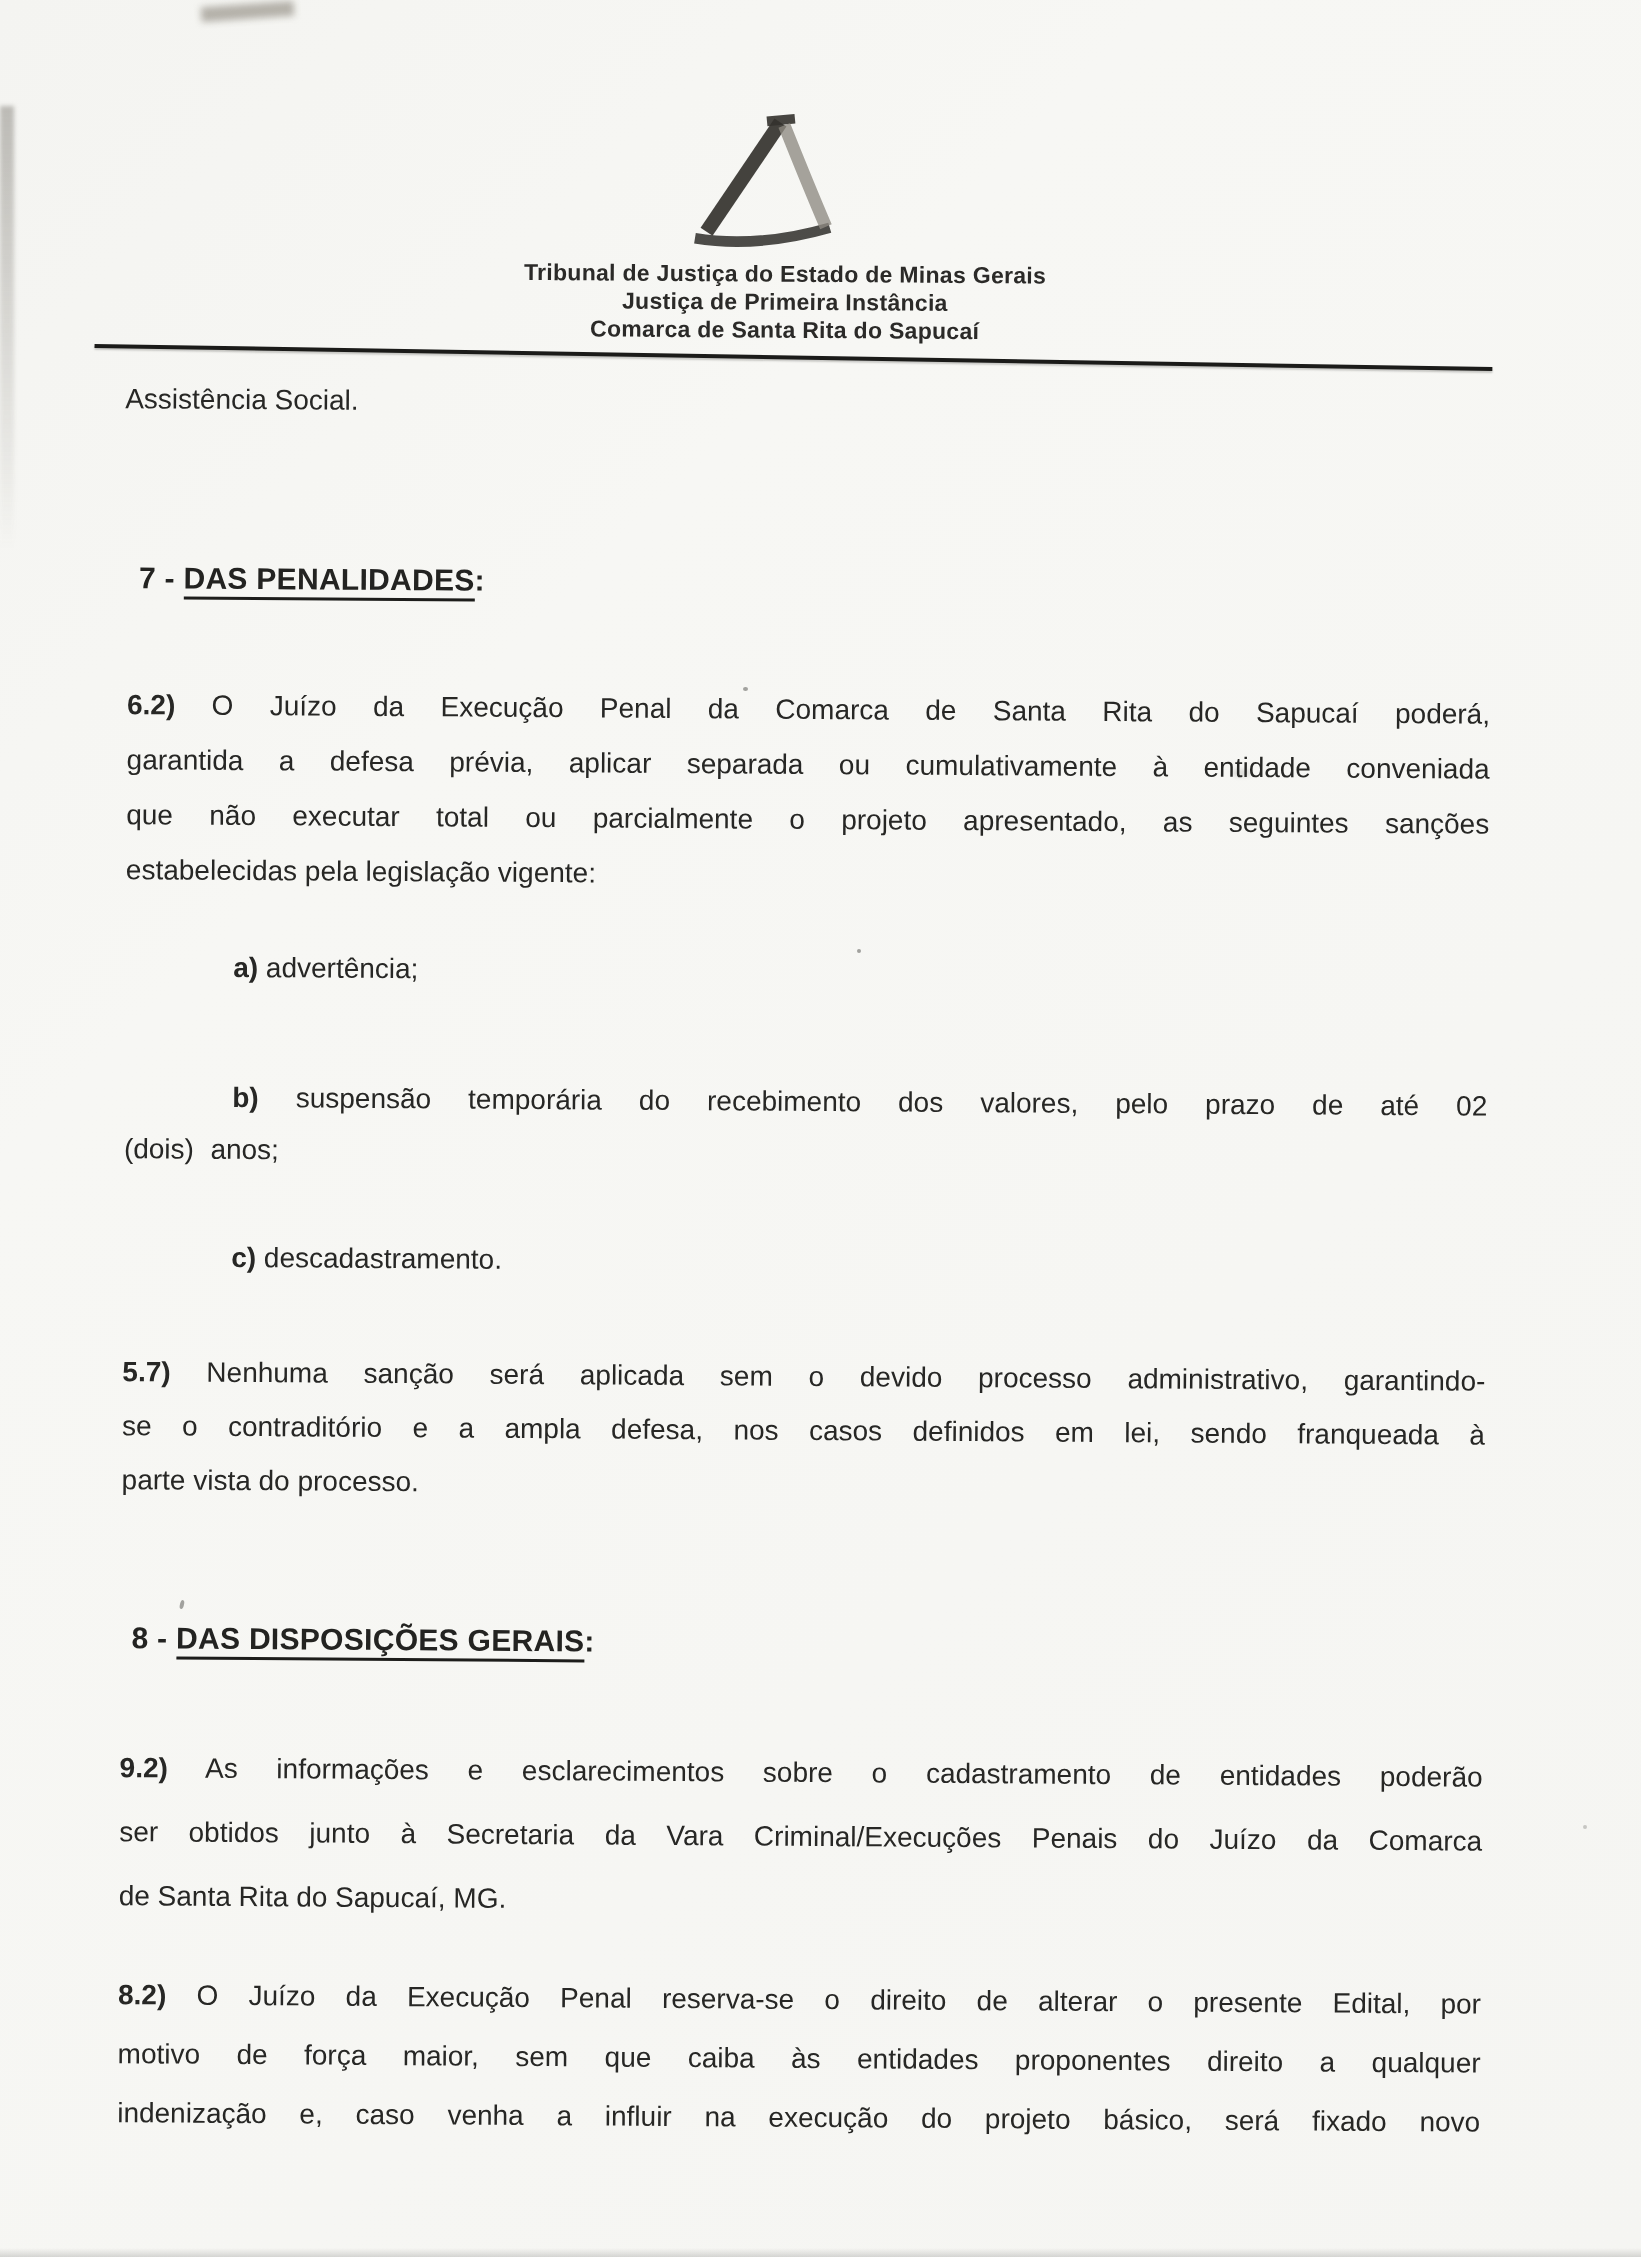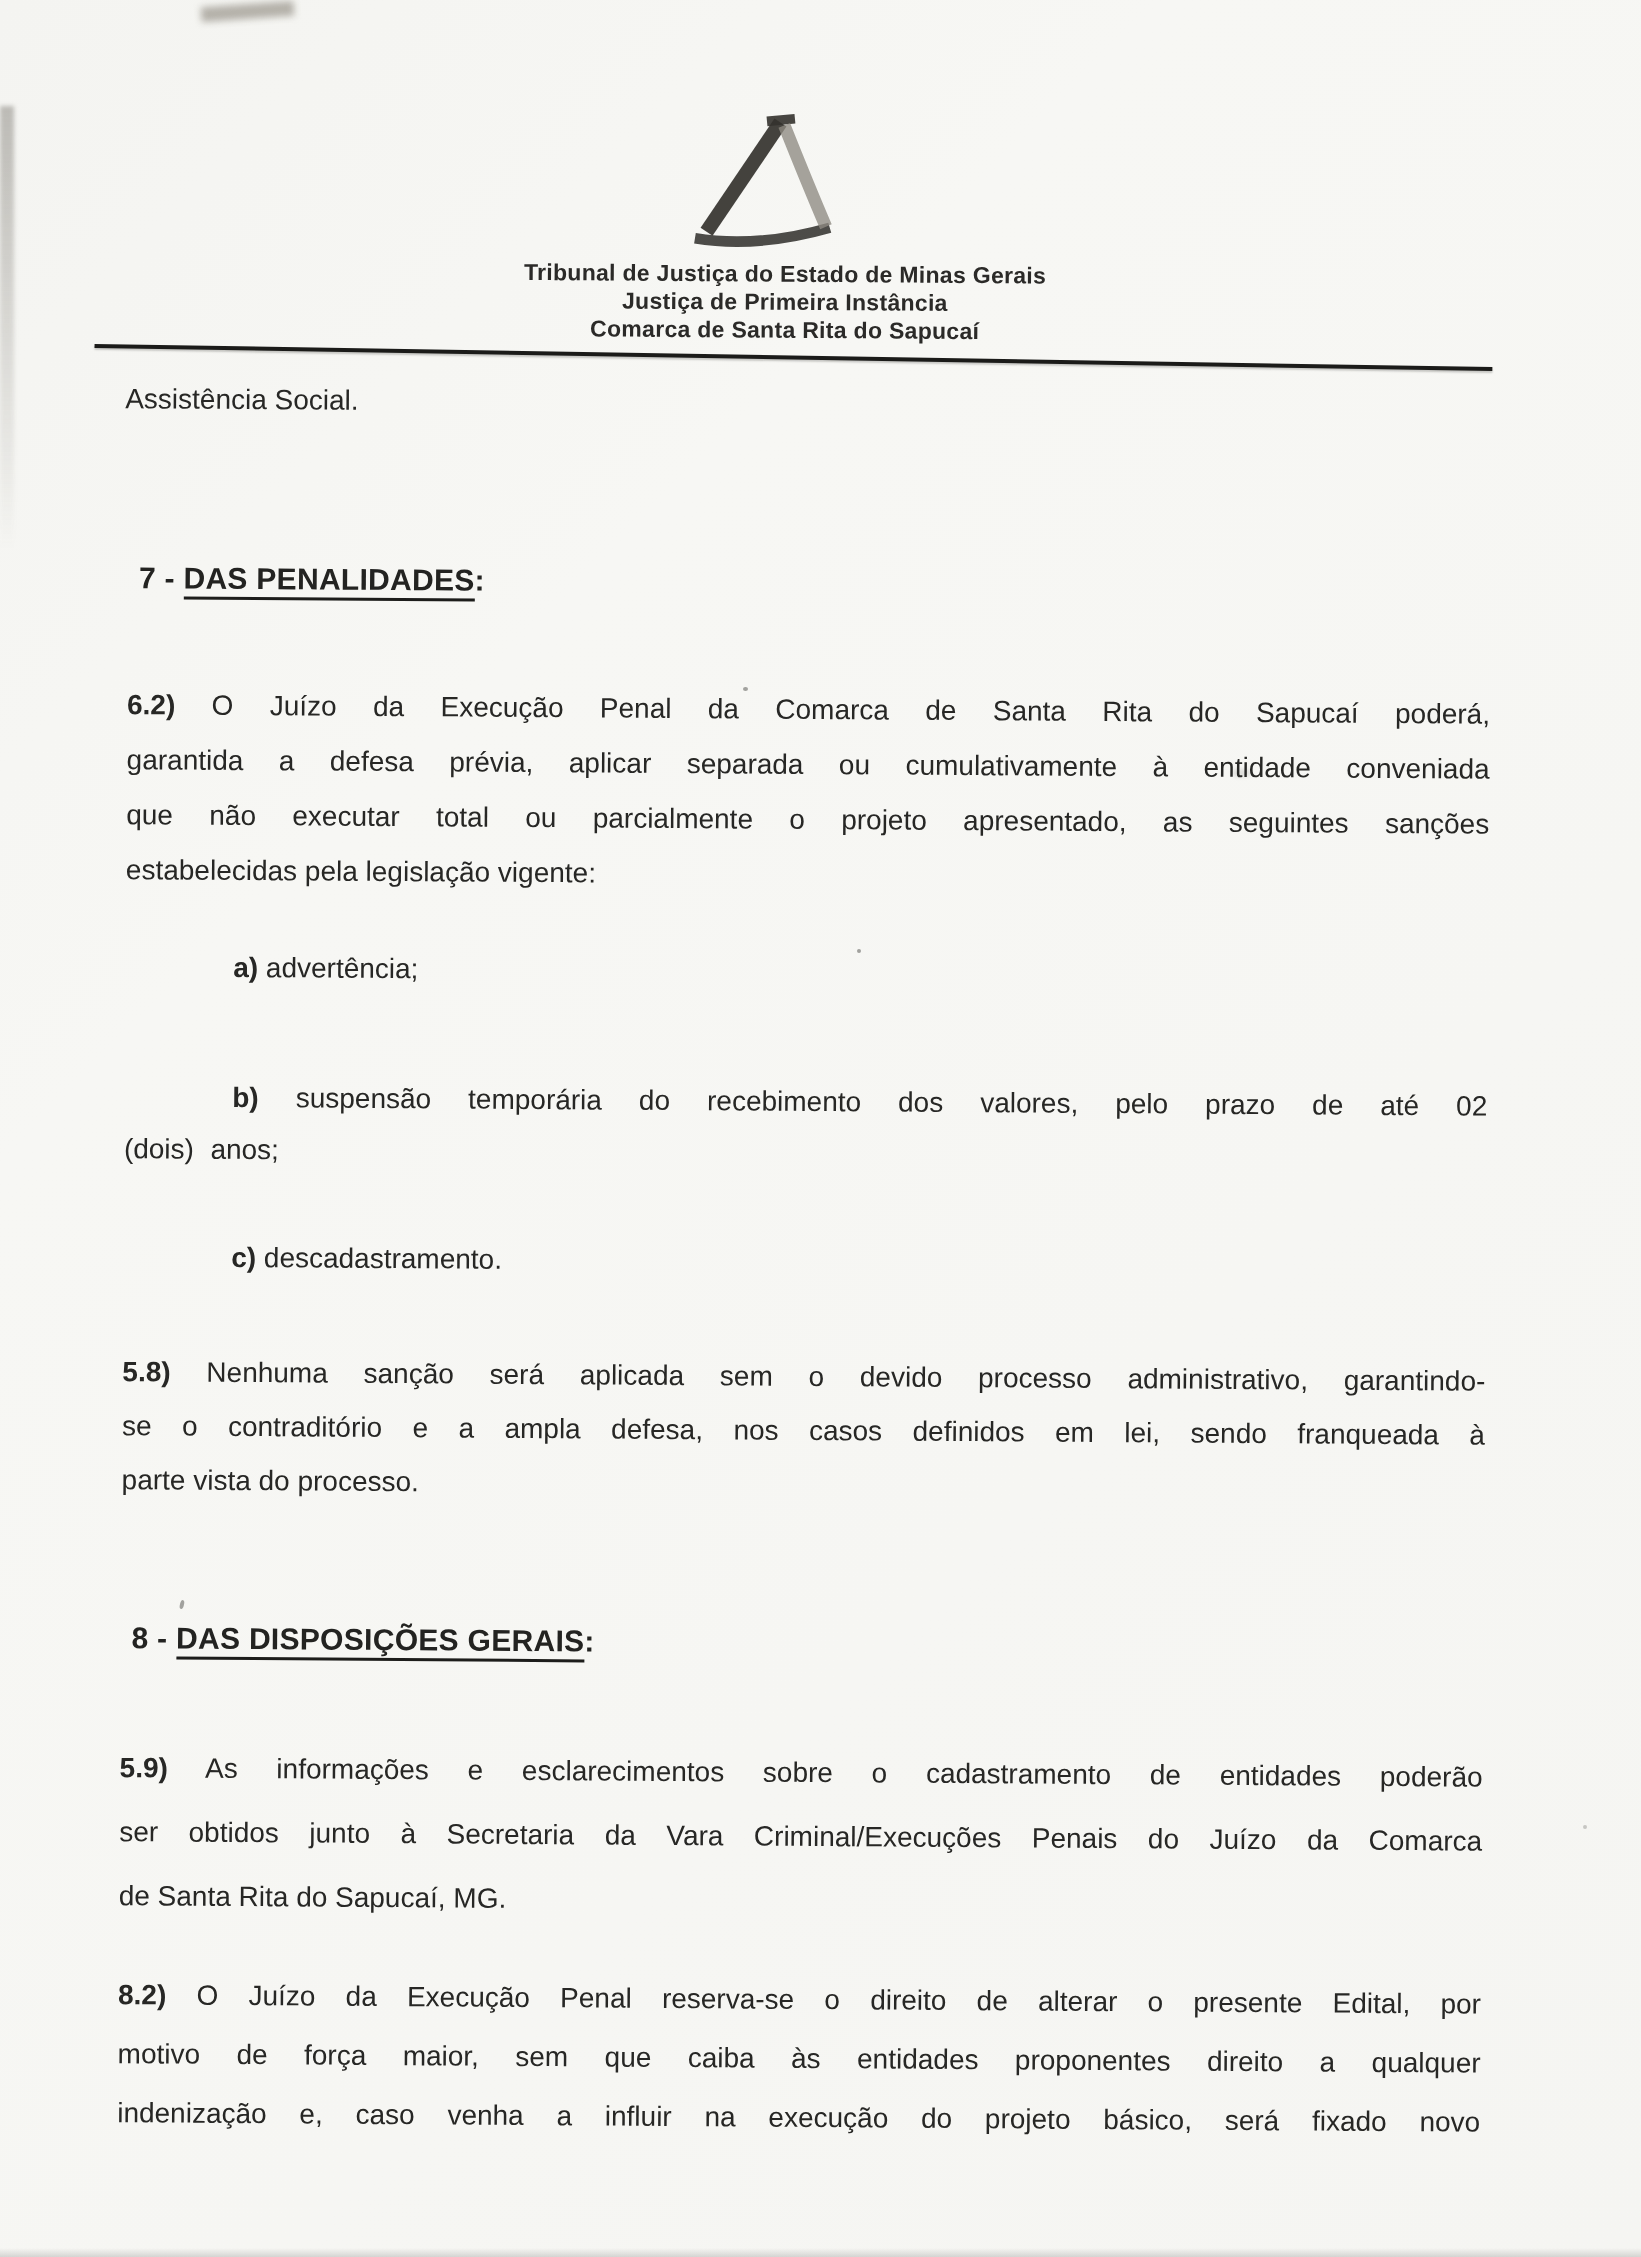--- a/index.html
+++ b/index.html
@@ -97,31 +97,31 @@
     <div class="p" style="left:132px;top:1076px;line-height:52px;">
       <div class="ln just indent"><span class="b">b)</span><span> suspensão temporária do recebimento dos valores, pelo prazo de até 02</span></div>
       <div class="gap">(dois) anos;</div>
     </div>
 
     <div class="p indent" style="left:132px;top:1246px;">
       <span class="b">c)</span><span> descadastramento.</span>
     </div>
 
     <div class="p" style="left:132px;top:1350px;line-height:54px;">
-      <div class="ln just"><span class="b">5.8)</span><span> Nenhuma sanção será aplicada sem o devido processo administrativo, garantindo-</span></div>
+      <div class="ln just"><span class="b">5.7)</span><span> Nenhuma sanção será aplicada sem o devido processo administrativo, garantindo-</span></div>
       <div class="ln just">se o contraditório e a ampla defesa, nos casos definidos em lei, sendo franqueada à</div>
       <div>parte vista do processo.</div>
     </div>
 
     <div class="h" style="left:143px;top:1626px;">
       <span>8 - </span><span class="u">DAS DISPOSIÇÕES GERAIS</span><span>:</span>
     </div>
 
     <div class="p" style="left:132px;top:1741px;line-height:64px;">
-      <div class="ln just"><span class="b">5.9)</span><span> As informações e esclarecimentos sobre o cadastramento de entidades poderão</span></div>
+      <div class="ln just"><span class="b">9.2)</span><span> As informações e esclarecimentos sobre o cadastramento de entidades poderão</span></div>
       <div class="ln just">ser obtidos junto à Secretaria da Vara Criminal/Execuções Penais do Juízo da Comarca</div>
       <div>de Santa Rita do Sapucaí, MG.</div>
     </div>
 
     <div class="p" style="left:132px;top:1970px;line-height:59px;">
       <div class="ln just"><span class="b">8.2)</span><span> O Juízo da Execução Penal reserva-se o direito de alterar o presente Edital, por</span></div>
       <div class="ln just">motivo de força maior, sem que caiba às entidades proponentes direito a qualquer</div>
       <div class="ln just">indenização e, caso venha a influir na execução do projeto básico, será fixado novo</div>
     </div>
 

